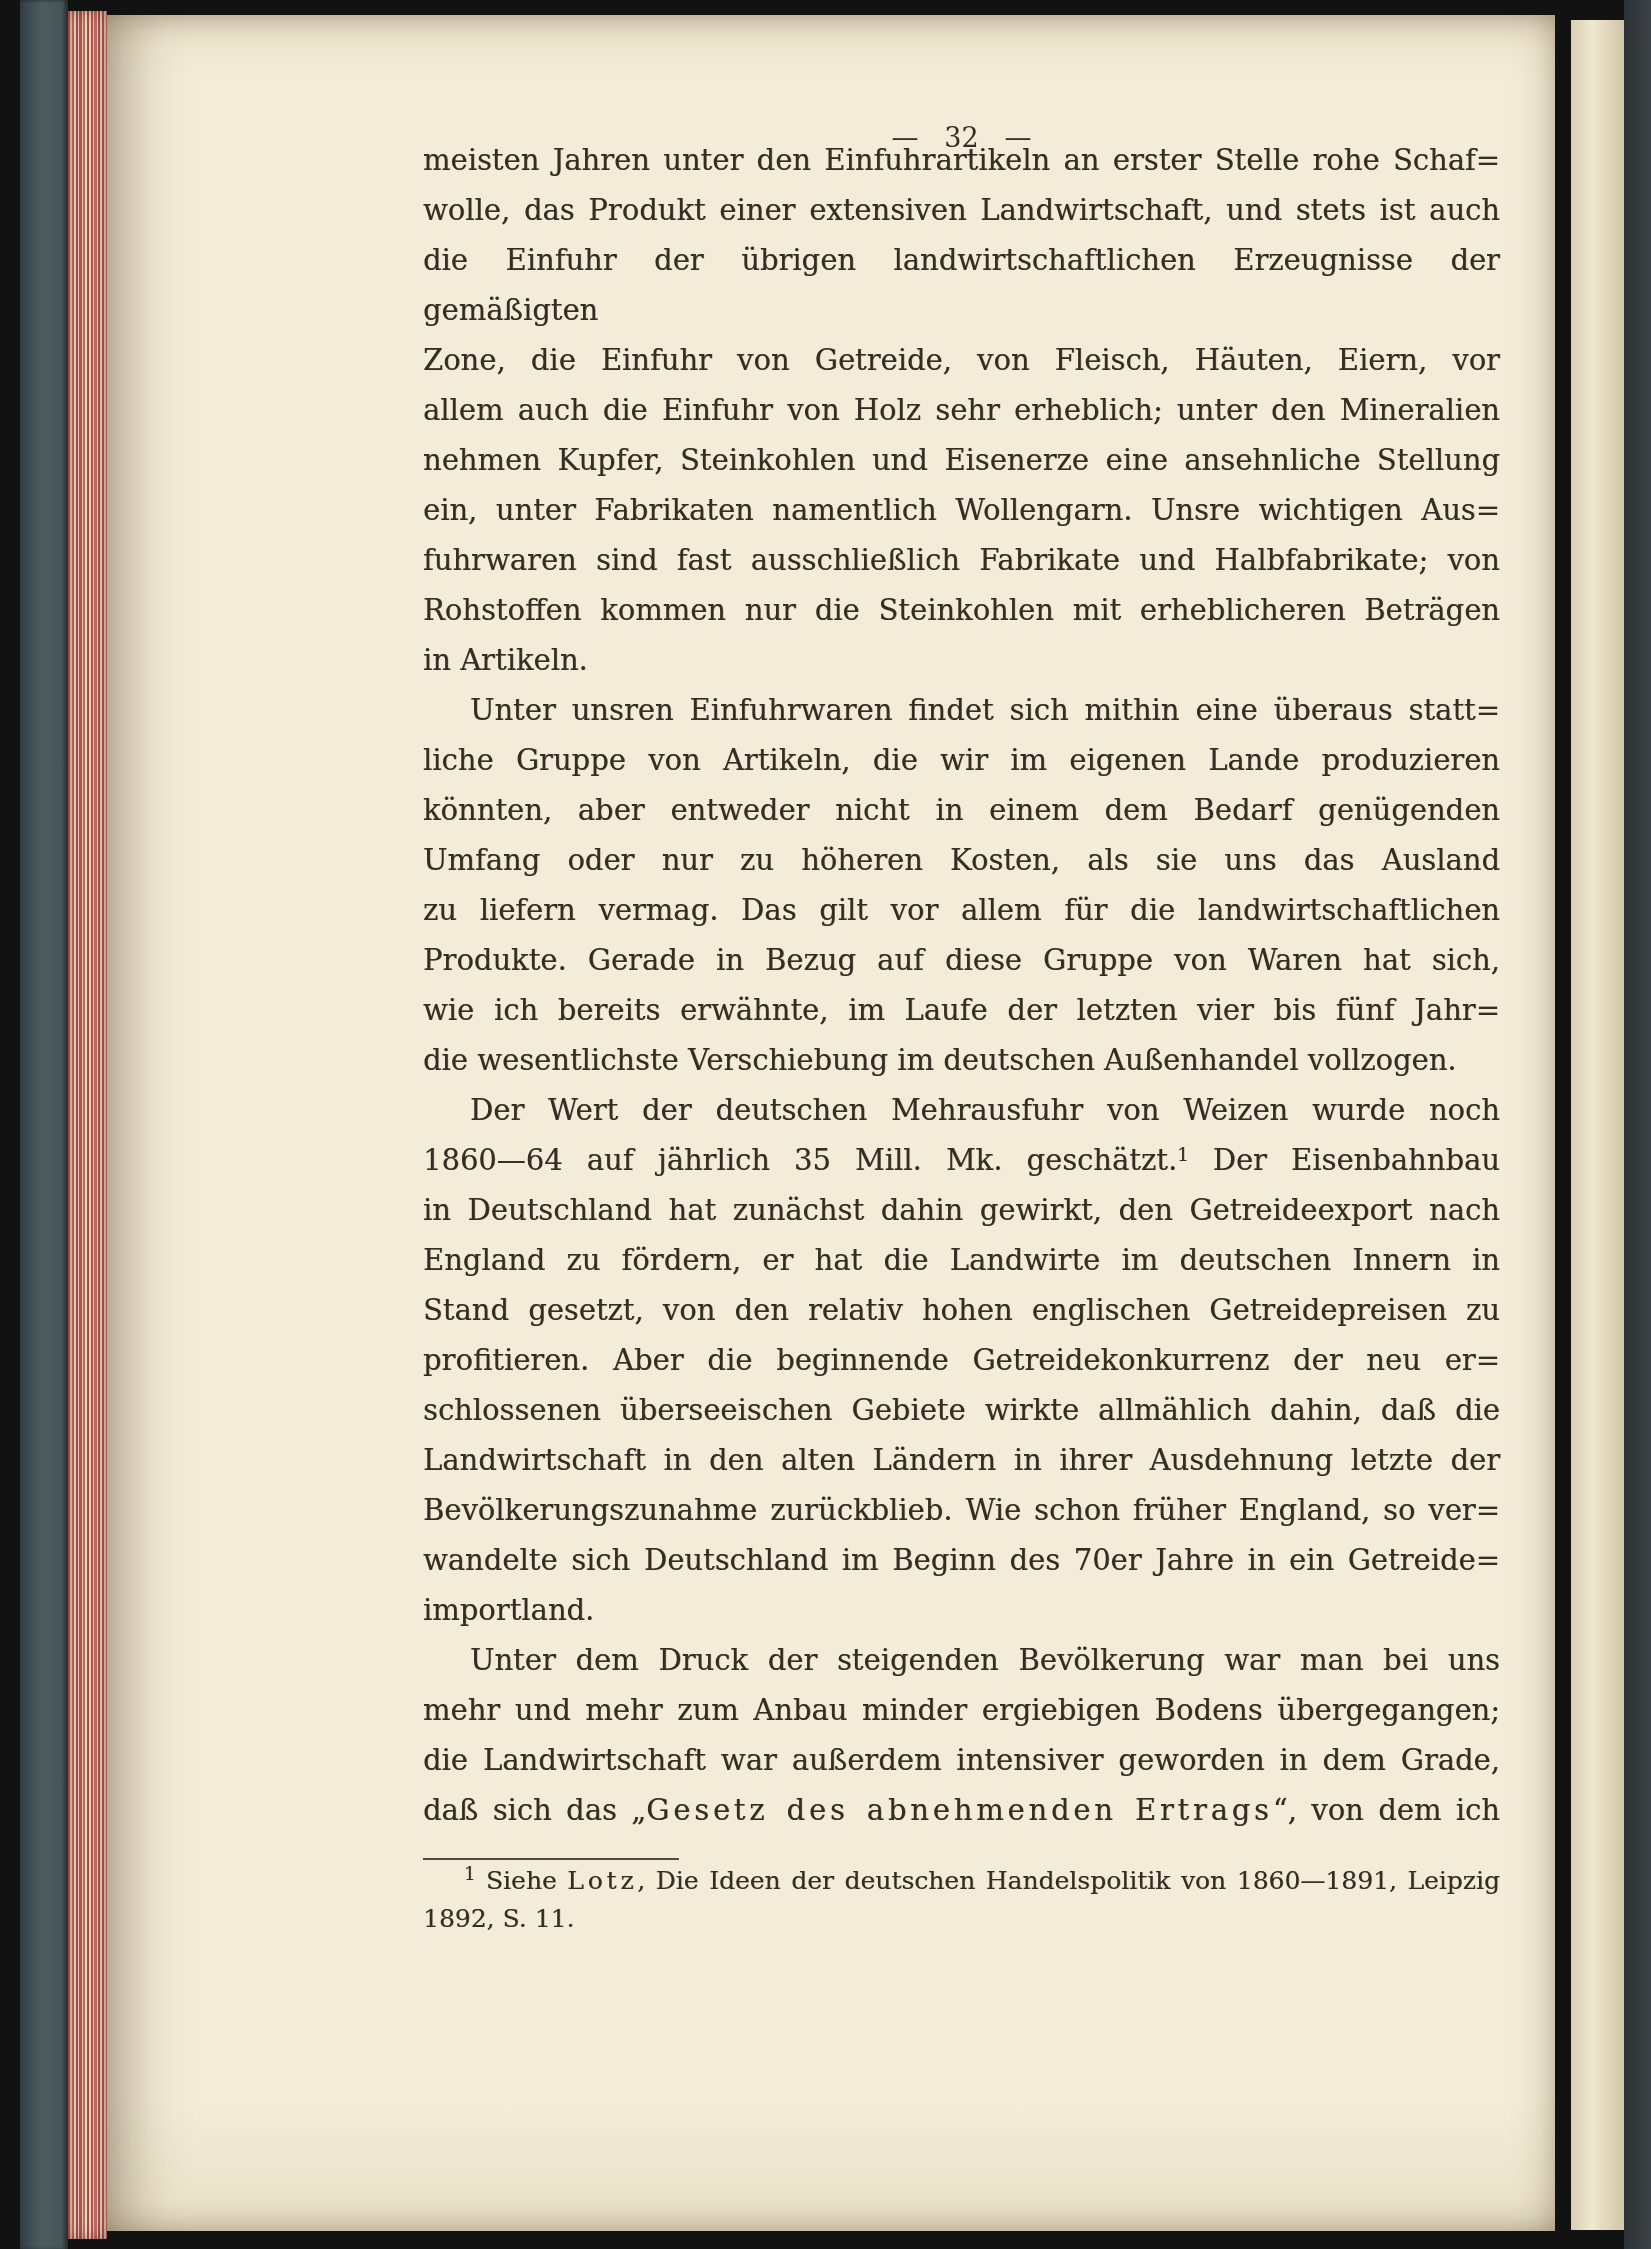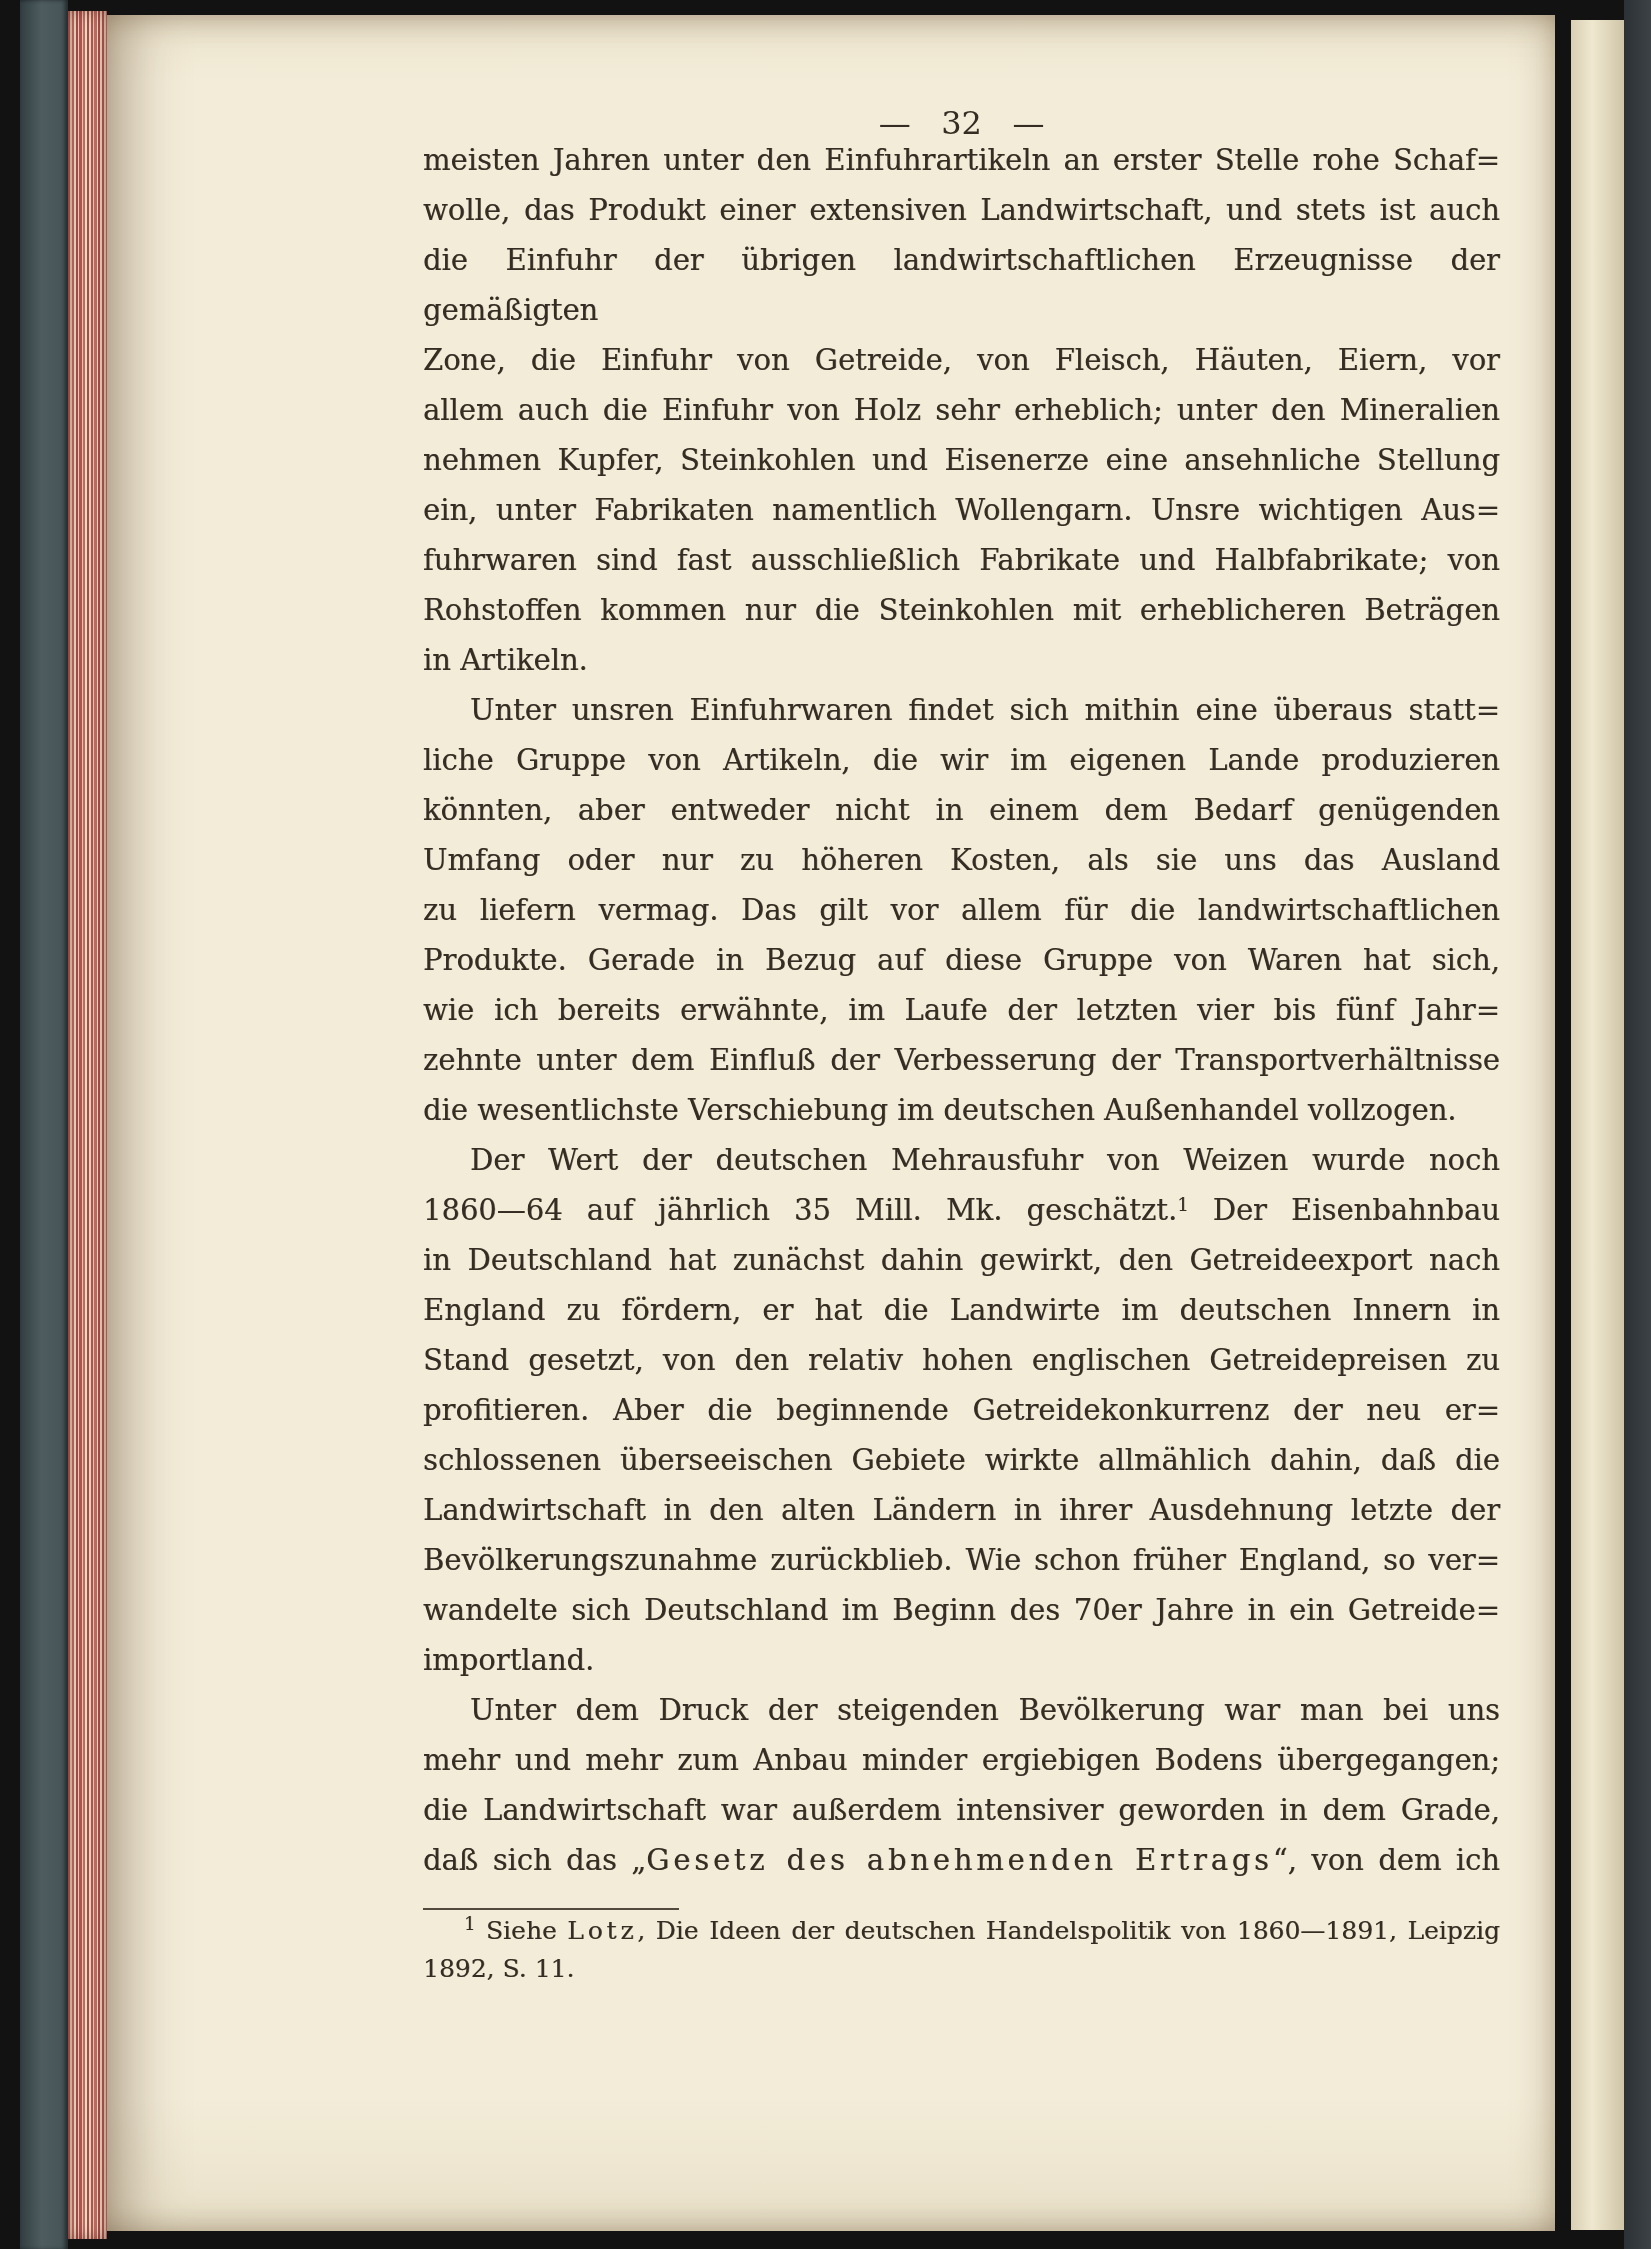--- a/index.html
+++ b/index.html
@@ -42,23 +42,23 @@
     position: absolute; left: 1571px; top: 19.6px; width: 53px; height: 2210px;
     background: linear-gradient(90deg, #d8cfb4 0%, #efe7cf 40%, #cfc5a8 100%);
   }
   .cover-right {
     position: absolute; left: 1624px; top: 0; width: 27px; height: 100%;
     background: linear-gradient(90deg, #2b3134, var(--cover-right, #3c4245));
   }
 
   
   .page-number {
-    position: absolute; left: 316px; top: 89px; width: 1077px;
+    position: absolute; left: 316px; top: 107px; width: 1077px;
     text-align: center; white-space: pre;
-    font-size: 32px; color: var(--ink, #352d23);
+    font-size: 27px; color: var(--ink, #352d23);
   }
   .body-text {
     position: absolute; left: 316px; top: 120px; width: 1077px;
     font-size: 29px; line-height: 50px;
     color: var(--ink, #352d23);
     text-shadow: 0.5px 0 0 rgba(53, 45, 35, .5);
   }
   .line {
     text-align: justify;
     text-align-last: justify;
@@ -105,21 +105,20 @@
         <div class="line no-stretch"><span>in Artikeln.</span></div>
       </div>
       <div>
         <div class="line indent"><span>Unter unsren Einfuhrwaren findet sich mithin eine überaus statt=</span></div>
         <div class="line"><span>liche Gruppe von Artikeln, die wir im eigenen Lande produzieren</span></div>
         <div class="line"><span>könnten, aber entweder nicht in einem dem Bedarf genügenden</span></div>
         <div class="line"><span>Umfang oder nur zu höheren Kosten, als sie uns das Ausland</span></div>
         <div class="line"><span>zu liefern vermag. Das gilt vor allem für die landwirtschaftlichen</span></div>
         <div class="line"><span>Produkte. Gerade in Bezug auf diese Gruppe von Waren hat sich,</span></div>
         <div class="line"><span>wie ich bereits erwähnte, im Laufe der letzten vier bis fünf Jahr=</span></div>
-        <div class="line"><span>zehnte unter dem Einfluß der Verbesserung der Transportverhältnisse</span></div>
         <div class="line no-stretch"><span>die wesentlichste Verschiebung im deutschen Außenhandel vollzogen.</span></div>
       </div>
       <div>
         <div class="line indent"><span>Der Wert der deutschen Mehrausfuhr von Weizen wurde noch</span></div>
         <div class="line"><span>1860—64 auf jährlich 35 Mill. Mk. geschätzt.</span><span class="sup">1</span><span> Der Eisenbahnbau</span></div>
         <div class="line"><span>in Deutschland hat zunächst dahin gewirkt, den Getreideexport nach</span></div>
         <div class="line"><span>England zu fördern, er hat die Landwirte im deutschen Innern in</span></div>
         <div class="line"><span>Stand gesetzt, von den relativ hohen englischen Getreidepreisen zu</span></div>
         <div class="line"><span>profitieren. Aber die beginnende Getreidekonkurrenz der neu er=</span></div>
         <div class="line"><span>schlossenen überseeischen Gebiete wirkte allmählich dahin, daß die</span></div>

